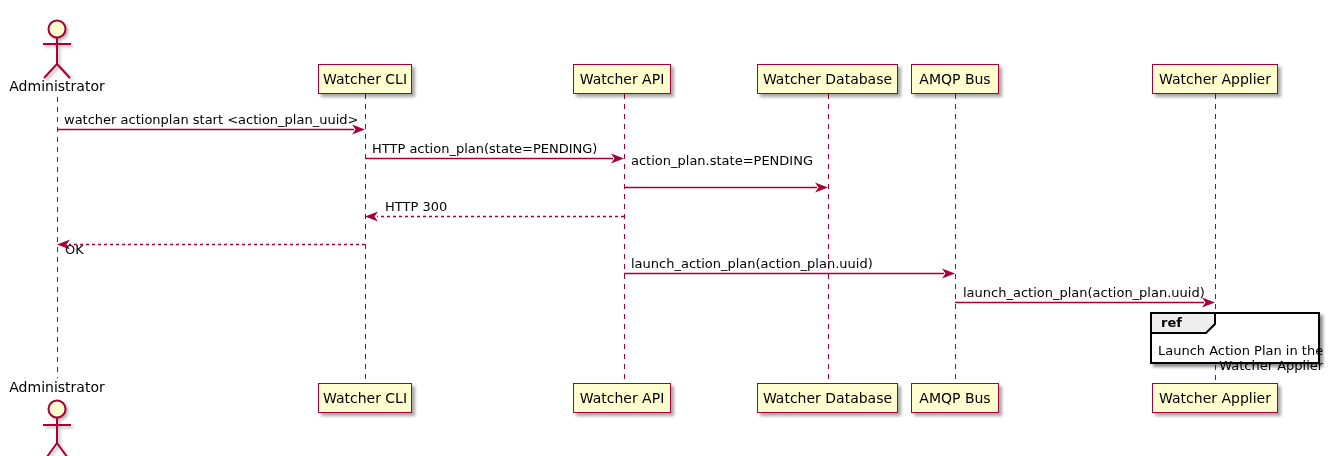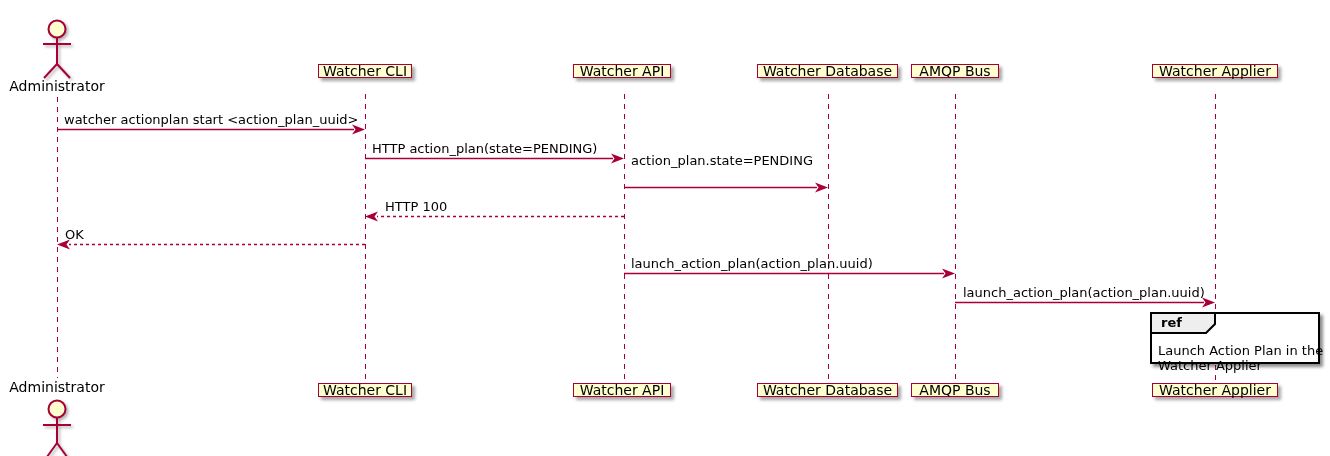--- a/index.html
+++ b/index.html
@@ -15,30 +15,31 @@
   .stage{position:relative;width:1330px;height:456px;background:var(--background);overflow:hidden;margin-top:12px;}
   .gfx{position:absolute;left:0;top:0;}
   .ll{stroke:var(--line);stroke-width:1;stroke-dasharray:5,5;fill:none;}
   .arrow-line{stroke:var(--line);stroke-width:1.3;fill:none;}
   .arrow-line.dashed{stroke-dasharray:3,3;}
   .ah{fill:var(--line);stroke:none;}
   .actor-stroke{stroke:var(--line);stroke-width:2;fill:none;}
   .actor-head{stroke:var(--line);stroke-width:2;fill:var(--participant-fill);}
   .shadowed{filter:drop-shadow(2px 2px 1.5px rgba(0,0,0,0.30));}
   .pbox{
-    position:absolute;height:14px;background:var(--participant-fill);
+    position:absolute;height:30px;background:var(--participant-fill);
     border:1.6px solid var(--line);box-shadow:3px 3px 3px rgba(0,0,0,0.35);
     display:flex;align-items:center;justify-content:center;
     font-size:14px;color:var(--text);white-space:nowrap;
   }
   .msg{position:absolute;font-size:13px;color:var(--text);white-space:nowrap;line-height:16px;text-align:right;}
   .actor-label{position:absolute;font-size:14px;color:var(--text);line-height:16px;}
   .refbox{
     position:absolute;background:#fff;border:2px solid var(--ref-border);
     box-shadow:3px 3px 3px rgba(0,0,0,0.45);
+    text-align:right;
   }
   .reftag-shape{position:absolute;left:-2px;top:-2px;}
   .reftag-shape polygon{fill:var(--ref-header-fill);stroke:var(--ref-border);stroke-width:2;}
   .reftag-label{position:absolute;left:9px;top:1px;font-size:13px;font-weight:bold;color:var(--text);line-height:16px;}
   .refcontent{position:absolute;left:6px;top:29px;font-size:13px;color:var(--text);line-height:15px;white-space:nowrap;}
 </style>
 </head>
 <body>
 
 <div class="stage">
@@ -122,22 +123,22 @@
 
   <div class="pbox" style="left:318px;top:371px;width:94px">Watcher CLI</div>
   <div class="pbox" style="left:573px;top:371px;width:98px">Watcher API</div>
   <div class="pbox" style="left:757px;top:371px;width:141px">Watcher Database</div>
   <div class="pbox" style="left:911px;top:371px;width:88px">AMQP Bus</div>
   <div class="pbox" style="left:1152px;top:371px;width:126px">Watcher Applier</div>
 
   <div class="msg" style="left:64px;top:100px">watcher actionplan start &lt;action_plan_uuid&gt;</div>
   <div class="msg" style="left:372px;top:129px">HTTP action_plan(state=PENDING)</div>
   <div class="msg" style="left:631px;top:141px">action_plan.state=PENDING</div>
-  <div class="msg" style="left:385px;top:187px">HTTP 100</div>
-  <div class="msg" style="left:65px;top:215px">OK</div>
+  <div class="msg" style="left:385px;top:187px">HTTP 300</div>
+  <div class="msg" style="left:65px;top:230px">OK</div>
   <div class="msg" style="left:631px;top:244px">launch_action_plan(action_plan.uuid)</div>
   <div class="msg" style="left:963px;top:273px">launch_action_plan(action_plan.uuid)</div>
 
   <div class="refbox" style="left:1150px;top:300px;width:170px;height:52px">
     <svg class="reftag-shape" width="68" height="22" viewBox="0 0 68 22">
       <polygon points="1,1 65,1 65,12 56,21 1,21"></polygon>
     </svg>
     <div class="reftag-label">ref</div>
     <div class="refcontent">
       <div>Launch Action Plan in the</div>

